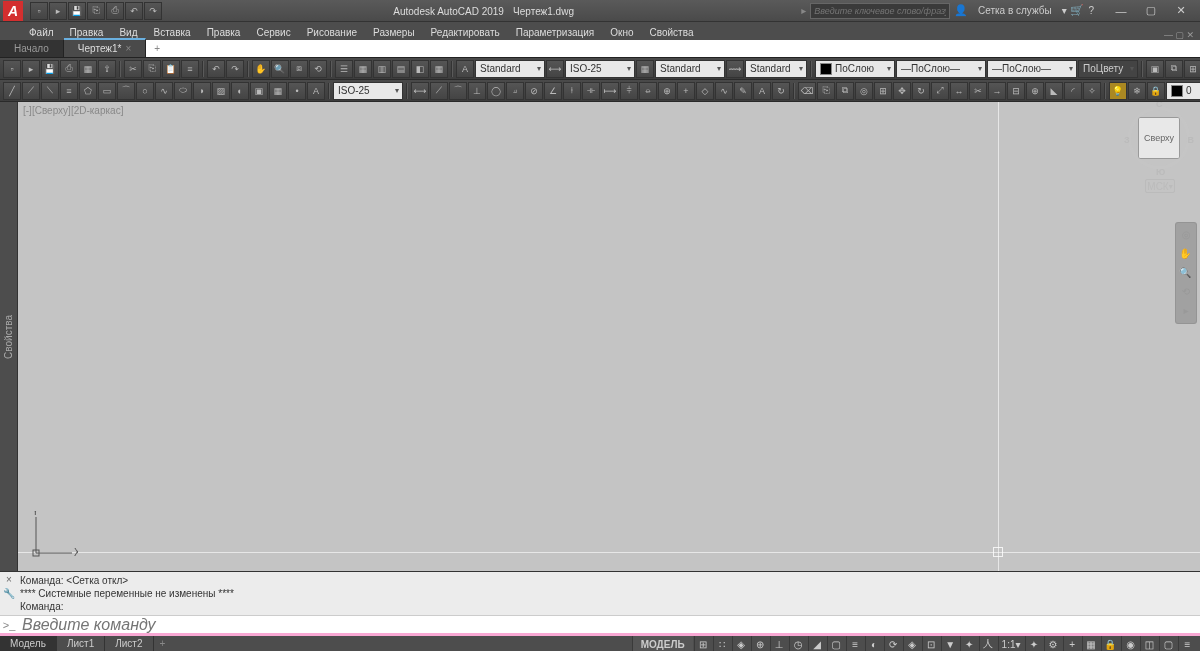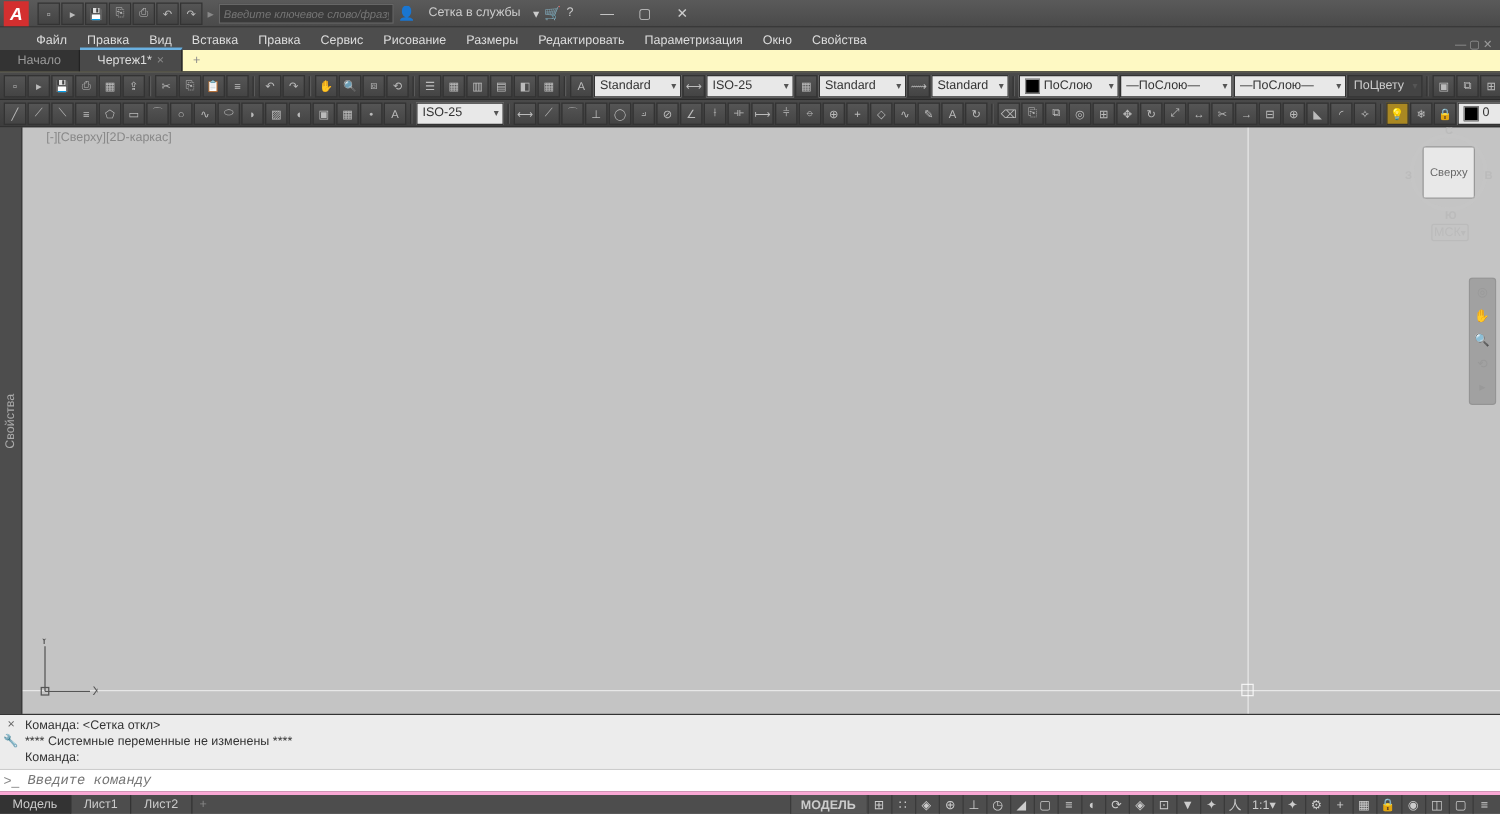--- a/index.html
+++ b/index.html
@@ -8,54 +8,54 @@
 .logo{width:20px;height:20px;background:#d32f2f;margin:1px 3px;display:flex;align-items:center;justify-content:center;color:#fff;font-weight:bold;font-size:14px;font-style:italic}
 .qat{display:flex;gap:1px;padding:0 4px}
 .title-center{flex:1;text-align:center;color:#ddd;font-size:11px}
 .search-box{width:140px;height:16px;background:#3a3a3a;border:1px solid #666;color:#888;font-size:9px;padding:0 3px;font-style:italic}
 .title-right{display:flex;align-items:center;gap:4px;padding-right:4px}
 .signin{color:#ccc;font-size:10px;padding:0 6px}
 .win-btns{display:flex;margin-left:8px}
 .win-btn{width:30px;height:20px;display:flex;align-items:center;justify-content:center;color:#ccc;cursor:pointer;font-size:11px}
 .menubar{height:18px;background:#4d4d4d;display:flex;align-items:flex-end;padding-left:22px;gap:2px}
 .menu-item{padding:2px 7px;color:#ddd;font-size:10px;cursor:pointer}
-.doc-tabs{height:18px;background:#fef9c3;display:flex;align-items:flex-end;border-bottom:1px solid #222}
+.doc-tabs{height:18px;background:#ffffff;display:flex;align-items:flex-end;border-bottom:1px solid #222}
 .doc-tab{padding:3px 14px;background:#333;color:#999;font-size:10px;border-right:1px solid #222;cursor:pointer;display:flex;align-items:center;gap:4px}
 .doc-tab.active{background:#4a4a4a;color:#ddd;border-top:2px solid #6ab0e0}
 .tab-add{padding:3px 8px;color:#888;cursor:pointer}
 .toolbar-row{height:22px;background:linear-gradient(#4a4a4a,#3d3d3d);border-bottom:1px solid #2a2a2a;display:flex;align-items:center;padding:0 3px;gap:1px;overflow:hidden}
 .tbtn{width:18px;height:18px;background:linear-gradient(#555,#444);border:1px solid #333;cursor:pointer;flex-shrink:0;display:flex;align-items:center;justify-content:center;color:#bbb;font-size:9px}
 .tsep{width:2px;height:16px;border-left:1px solid #333;border-right:1px solid #5a5a5a;margin:0 2px;flex-shrink:0}
 .tdrop{height:18px;background:#e8e8e8;border:1px solid #333;font-size:10px;padding:0 16px 0 4px;color:#333;cursor:pointer;position:relative;display:flex;align-items:center;flex-shrink:0}
 .tdrop::after{content:"▾";position:absolute;right:3px;color:#555;font-size:8px}
 .tdrop.dark{background:#444;color:#ccc}
 .color-sw{width:12px;height:12px;border:1px solid #888;margin-right:3px;display:inline-block;flex-shrink:0}
 .main-area{flex:1;display:flex;position:relative;background:#4d4d4d}
 .prop-panel{width:18px;background:#4d4d4d;border-right:1px solid #333;display:flex;align-items:center;justify-content:center}
 .prop-label{writing-mode:vertical-rl;transform:rotate(180deg);color:#aaa;font-size:10px}
 .canvas{flex:1;background:#c4c4c4;position:relative;overflow:hidden}
-.vp-label{position:absolute;top:3px;left:19px;color:#888;font-size:10px}
+.vp-label{position:absolute;top:3px;left:5px;color:#888;font-size:10px}
 .crosshair-h{position:absolute;top:450px;left:0;right:0;height:1px;background:rgba(255,255,255,0.6)}
 .crosshair-v{position:absolute;top:0;bottom:0;left:980px;width:1px;background:rgba(255,255,255,0.6)}
 .cursor-box{position:absolute;top:445px;left:975px;width:10px;height:10px;border:1px solid rgba(255,255,255,0.8)}
 .ucs{position:absolute;bottom:10px;left:10px}
 .viewcube{position:absolute;top:15px;right:20px}
 .vc-cube{width:42px;height:42px;background:#e8e8e8;border:1px solid #999;display:flex;align-items:center;justify-content:center;color:#666;font-size:9px;border-radius:2px}
 .vc-ring{position:absolute;top:-10px;left:-10px;width:62px;height:62px;border:3px solid rgba(200,200,200,0.4);border-radius:50%}
 .vc-dir{position:absolute;color:#bbb;font-size:9px;font-weight:bold}
 .vc-wcs{position:absolute;top:77px;right:25px;width:30px;height:14px;border:1px solid #bbb;color:#bbb;font-size:8px;display:flex;align-items:center;justify-content:center;border-radius:2px}
 .navbar{position:absolute;top:120px;right:3px;width:22px;background:rgba(80,80,80,0.3);border:1px solid rgba(120,120,120,0.3);border-radius:3px;padding:2px 0}
 .nav-btn{width:18px;height:18px;margin:1px auto;cursor:pointer;display:block;color:#999;text-align:center;line-height:18px;font-size:10px}
 .cmd-area{background:#e8e8e8;border-top:1px solid #333}
 .cmd-hist{padding:2px 20px;font-family:Consolas,monospace;font-size:10px;color:#333;line-height:13px;background:#ececec;position:relative}
 .cmd-close{position:absolute;left:3px;top:2px;width:12px;height:12px;color:#666;cursor:pointer;text-align:center;line-height:12px}
 .cmd-wrench{position:absolute;left:3px;top:16px;width:12px;height:12px;color:#666;cursor:pointer;text-align:center;line-height:12px}
 .cmd-input-row{display:flex;align-items:center;background:#fff;border-top:1px solid #ccc;height:18px}
 .cmd-icon{width:18px;height:16px;display:flex;align-items:center;justify-content:center;color:#888;font-size:11px}
-.cmd-input{flex:1;border:none;outline:none;font-family:Liberation Mono, monospace;font-size:11px;color:#888;font-style:italic;padding-left:4px}
+.cmd-input{flex:1;border:none;outline:none;font-family:Liberation Sans, sans-serif;font-size:16px;color:#888;font-style:italic;padding-left:4px}
 .layout-tabs{height:18px;background:#4d4d4d;display:flex;align-items:flex-start;border-top:3px solid #f9a8d4}
 .lt-tab{padding:2px 10px;color:#ccc;font-size:10px;cursor:pointer;border-right:1px solid #333}
 .lt-tab.active{background:#333}
 .lt-add{padding:2px 6px;color:#888;cursor:pointer}
 .status-right{margin-left:auto;display:flex;align-items:center;gap:1px;padding-right:4px}
 .st-btn{height:16px;min-width:18px;padding:0 3px;color:#ccc;cursor:pointer;display:flex;align-items:center;justify-content:center;font-size:10px;border-left:1px solid #3a3a3a}
 .st-model{background:#555;padding:0 8px;font-weight:bold}
 svg{display:block}
 </style>
 </head>
@@ -64,20 +64,23 @@
 <div class="titlebar">
   <div class="logo">A</div>
   <div class="qat">
     <div class="tbtn">▫</div>
     <div class="tbtn">▸</div>
     <div class="tbtn">💾</div>
     <div class="tbtn">⎘</div>
     <div class="tbtn blue">⎙</div>
     <div class="tbtn">↶</div>
     <div class="tbtn">↷</div>
+  </div>
+  <div class="title-center">
+    <span>Autodesk AutoCAD 2019</span>&nbsp;&nbsp;&nbsp;<span>Чертеж1.dwg</span>
   </div>
   <div class="title-right">
     <span style="color:#888">▸</span>
     <input class="search-box" placeholder="Введите ключевое слово/фразу" style="">
     <span style="color:#ccc;font-size:11px">👤</span>
     <span class="signin">Сетка в службы</span>
     <span style="color:#ccc">▾</span>
     <span style="color:#ccc;font-size:11px">🛒</span>
     <span style="color:#ccc">?</span>
     <div class="win-btns">

